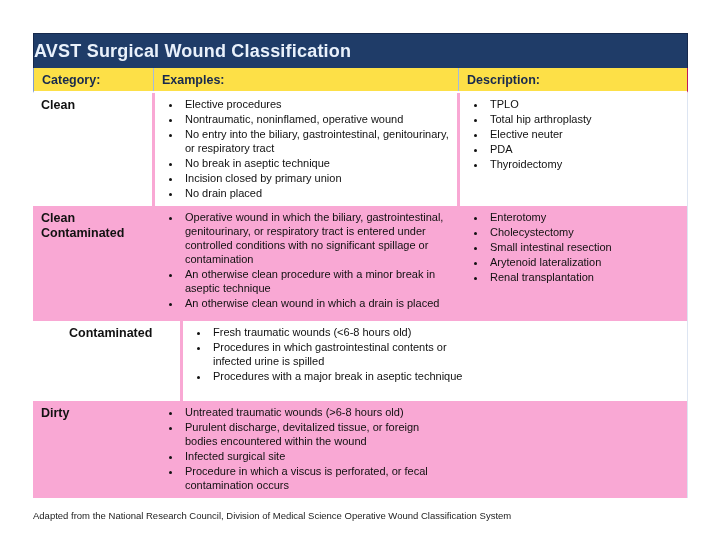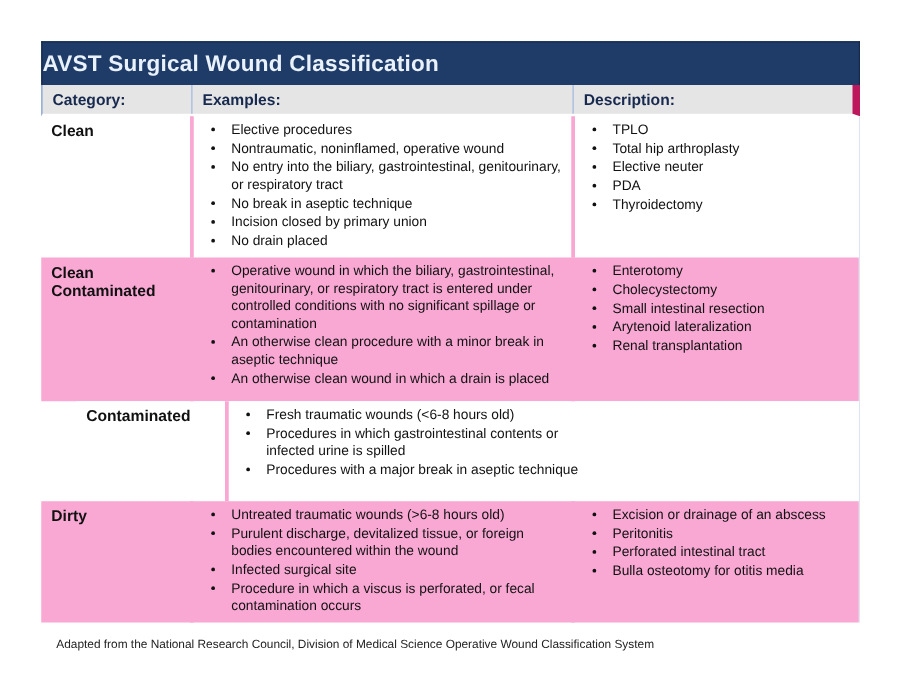--- a/index.html
+++ b/index.html
@@ -30,23 +30,23 @@
     box-sizing: border-box;
     text-align: left;
     color: #e9f1fb;
     font-size: 18px;
     font-weight: bold;
     letter-spacing: 0.2px;
   }
   .header-row {
     display: grid;
     grid-template-columns: 119px 305px 231px;
-    background: #e5e5e5;
+    background: #fde047;
     border-left: 1px solid #7f9cd0;
-    border-right: 6px solid #be185d;
+    border-right: 1px solid #be185d;
     border-bottom: 2px solid #ffffff;
     box-sizing: border-box;
   }
   .header-cell {
     font-size: 12.5px;
     font-weight: bold;
     color: #17294e;
     padding: 5px 8px 4px 8px;
     box-sizing: border-box;
   }
@@ -91,21 +91,20 @@
   .bullet-list li {
     padding-left: 3px;
     margin: 0 0 1px 0;
   }
   .footnote {
     position: absolute;
     left: 33px;
     top: 510px;
     font-size: 9.5px;
     color: #222222;
-    margin-left: 12px;
   }
 </style>
 </head>
 <body>
 
 <div class="page">
   <div class="table-wrap">
     <div class="title-bar">AVST Surgical Wound Classification</div>
     <div class="header-row">
       <div class="header-cell">Category:</div>
@@ -167,25 +166,17 @@
         <div class="t-row alt-1">
           <div class="cat-cell">Dirty</div>
           <div class="desc-cell">
             <ul class="bullet-list">
               <li>Untreated traumatic wounds (&gt;6-8 hours old)</li>
               <li>Purulent discharge, devitalized tissue, or foreign bodies encountered within the wound</li>
               <li>Infected surgical site</li>
               <li>Procedure in which a viscus is perforated, or fecal contamination occurs</li>
             </ul>
           </div>
-          <div class="ex-cell">
-            <ul class="bullet-list">
-              <li>Excision or drainage of an abscess</li>
-              <li>Peritonitis</li>
-              <li>Perforated intestinal tract</li>
-              <li>Bulla osteotomy for otitis media</li>
-            </ul>
-          </div>
         </div>
       </div>
   </div>
   <div class="footnote">Adapted from the National Research Council, Division of Medical Science Operative Wound Classification System</div>
 </div>
 
 </body></html>

